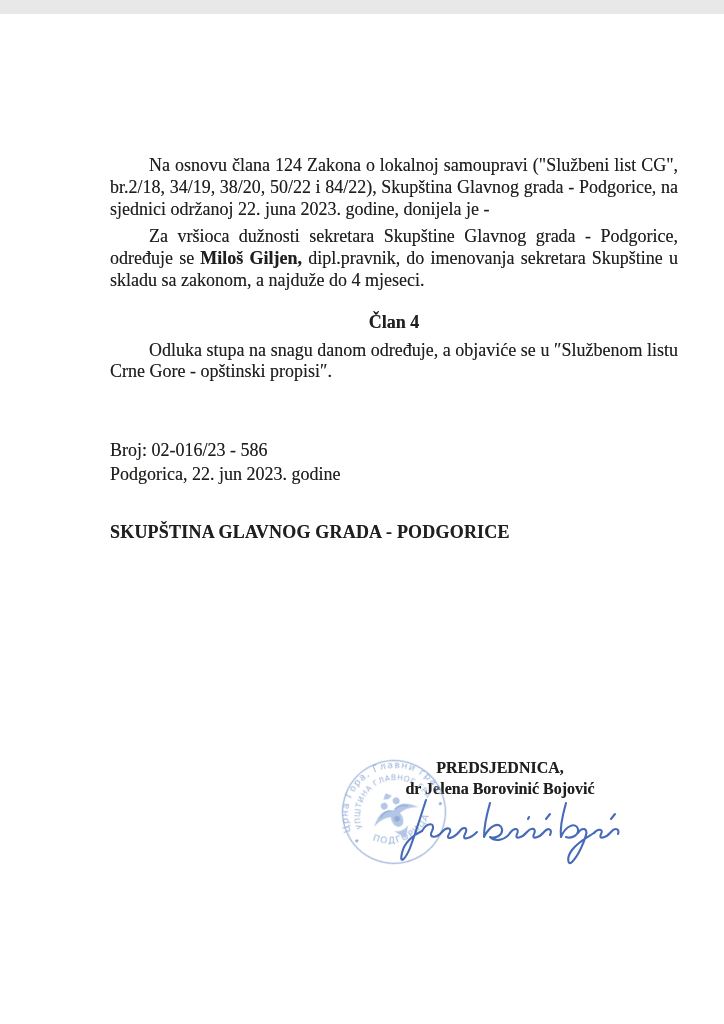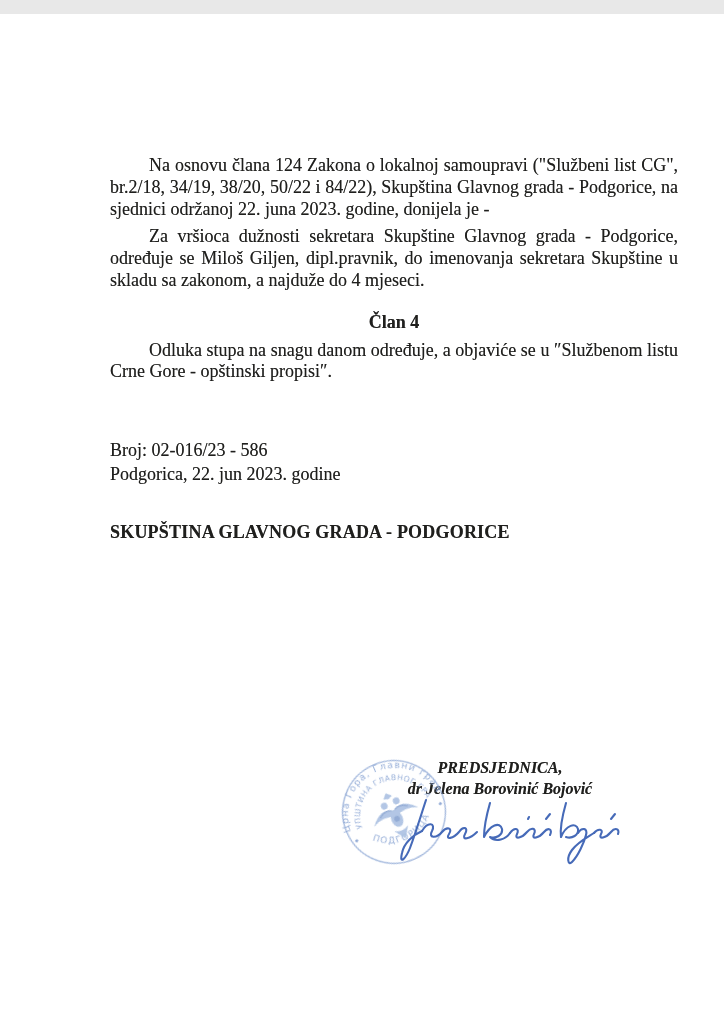--- a/index.html
+++ b/index.html
@@ -34,21 +34,21 @@
     line-height: 22.5px;
   }
   .title-line { letter-spacing: 2px; }
   .clan-heading {
     text-align: center;
     font-weight: bold;
   }
   .clan-1 { margin-top: 54px; }
   .clan-2 { margin-top: 20px; }
   .clan-para { margin-top: 6px; }
-  .bold-name { font-weight: normal; }
+  .bold-name { font-weight: bold; }
   .ref-block {
     margin-top: 56px;
     line-height: 23.5px;
     text-align: left;
     font-family: Liberation Serif, serif;
   }
   .issuer-line {
     margin-top: 36px;
     font-weight: bold;
     letter-spacing: 0.2px;
@@ -56,21 +56,20 @@
   .signatory-block {
     position: absolute;
     left: 368px;
     top: 744px;
     width: 264px;
     text-align: center;
     font-weight: bold;
     font-size: 16px;
     line-height: 20.5px;
     text-shadow: 0 0 0.6px rgba(30,30,28,0.55);
-    font-style: italic;
   }
   .stamp-wrap {
     position: absolute;
     left: 338px;
     top: 742px;
     width: 112px;
     height: 112px;
     opacity: 0.92;
   }
   .signature-wrap {

